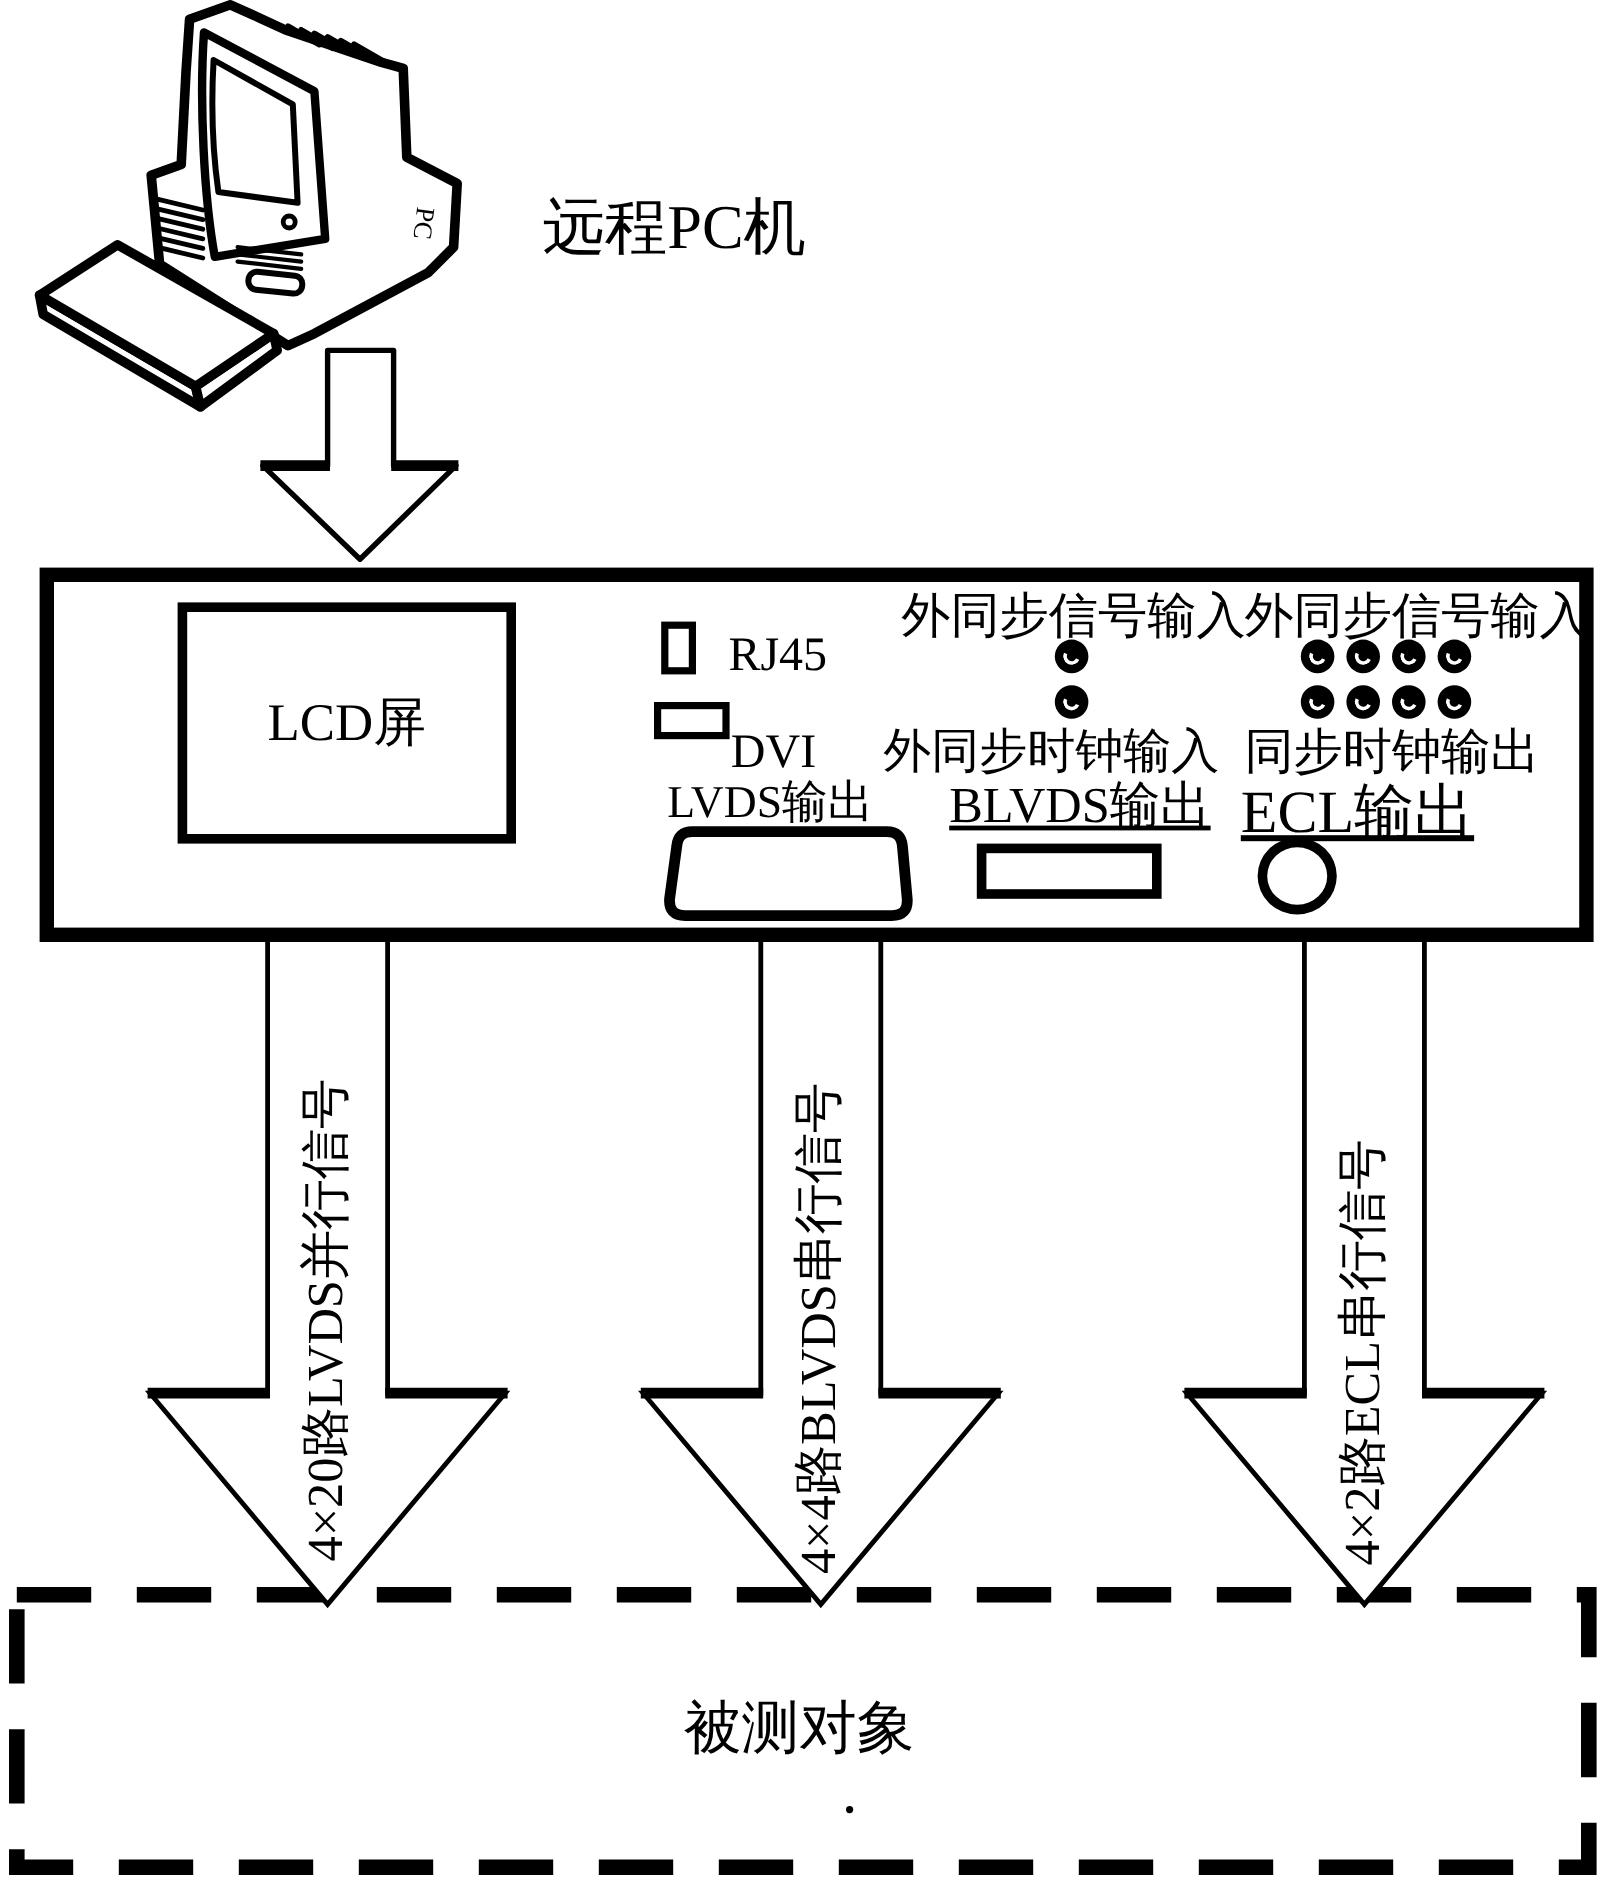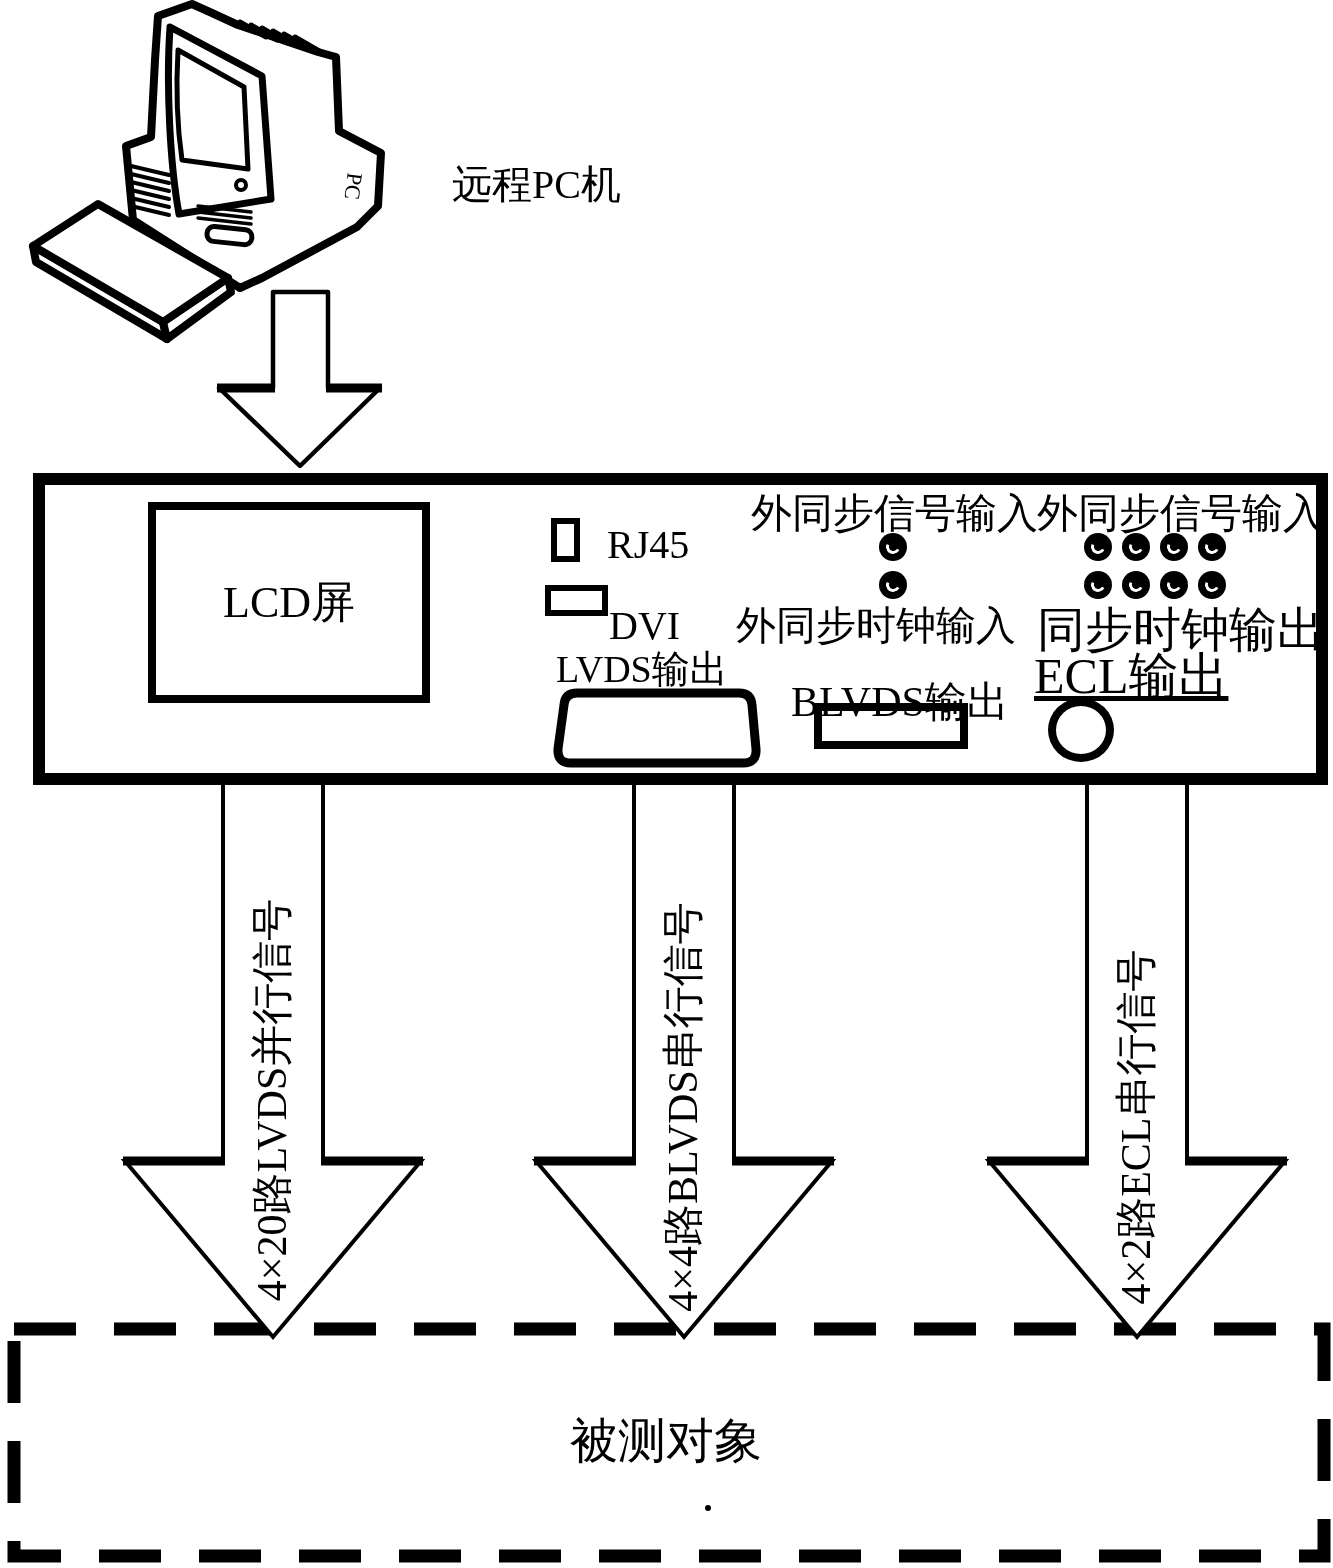--- a/index.html
+++ b/index.html
@@ -22,29 +22,29 @@
 
   
   .led{position:absolute;width:28px;height:28px;background:#000;border-radius:50%;z-index:2;}
   .led::after{
     content:"";position:absolute;left:7px;top:7px;width:14px;height:14px;border-radius:50%;
     border:3px solid transparent;border-bottom-color:#fff;border-left-color:#fff;
     transform:rotate(-20deg);box-sizing:border-box;
   }
 
   
-  #t-remote{left:452px;top:164px;font-size:40px;}
+  #t-remote{left:452px;top:164px;font-size:52px;}
   #t-rj45{left:607px;top:524px;font-size:40px;text-align:center;}
   #t-dvi{left:609px;top:582px;font-size:40px;margin-top:23px;}
   #t-ssi{left:751px;top:492px;font-size:41px;}
   #t-sso{left:1037px;top:492px;font-size:41px;}
   #t-sci{left:736px;top:605px;font-size:40px;}
-  #t-sco{left:1037px;top:605px;font-size:48px;}
+  #t-sco{left:1037px;top:605px;font-size:41px;}
   #t-lvds{left:556px;top:650px;font-size:38px;}
-  #t-blvds{left:791px;top:680px;font-size:42px;}
+  #t-blvds{left:791px;top:650px;font-size:42px;text-decoration:underline;}
   #t-ecl{left:1034px;top:650px;font-size:50px;text-decoration:underline;}
   #t-target{left:666px;top:1416px;font-size:48px;transform:translateX(-50%);}
 
   
   .arrow-label{position:absolute;width:520px;text-align:center;font-size:42px;line-height:52px;
     transform:rotate(-90deg);white-space:nowrap;z-index:3;}
   #al1{left:12px;top:1074px;}
   #al2{left:423px;top:1081px;}
   #al3{left:876px;top:1101px;}
 </style>

